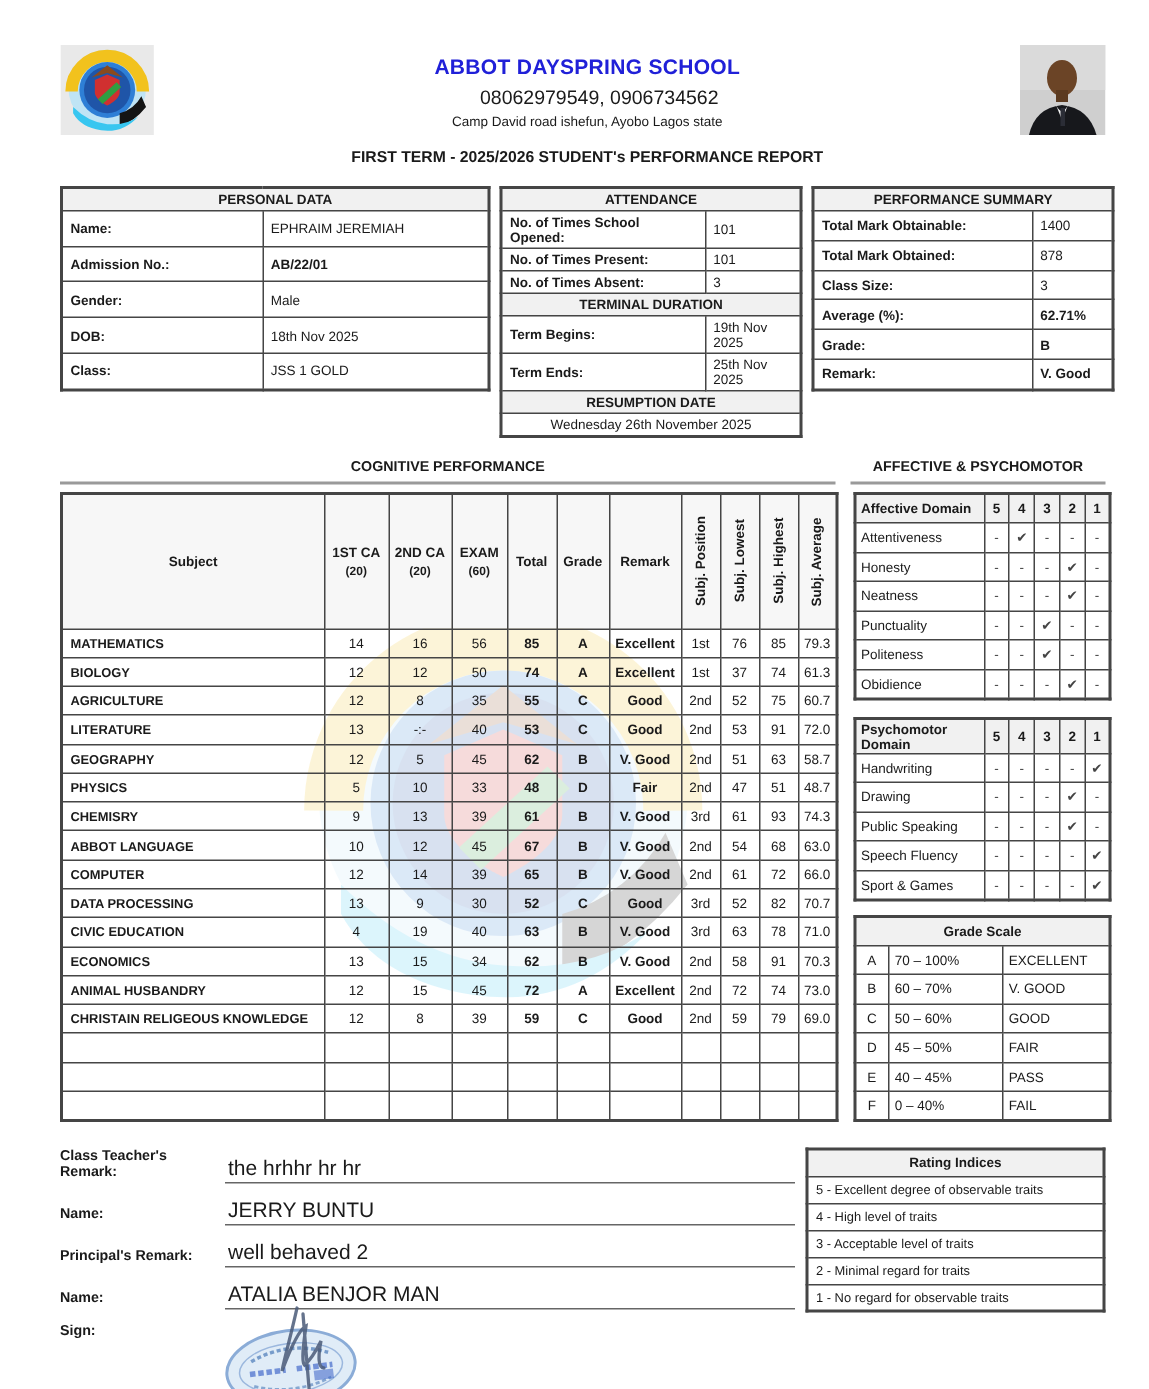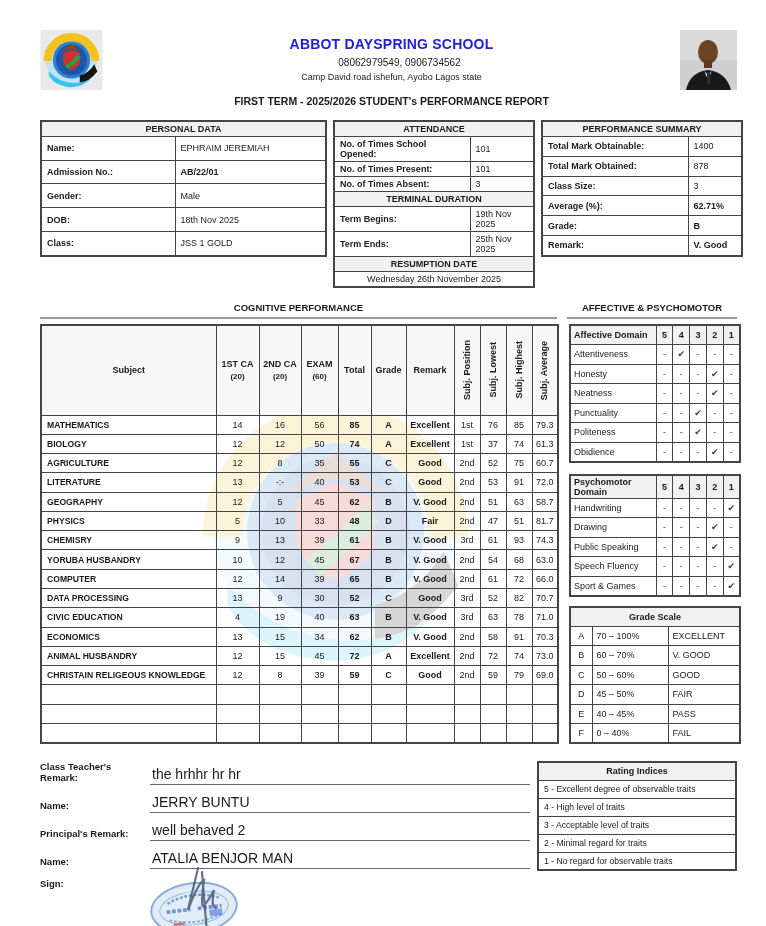--- a/index.html
+++ b/index.html
@@ -5,21 +5,21 @@
 <style>
   * { margin:0; padding:0; box-sizing:border-box; }
   html,body { background:#fff; }
   body { font-family:"Liberation Sans", sans-serif; color:#1a1a1a; }
   .page { width:766px; height:926px; background:#fff; position:relative; overflow:hidden; }
 
   
   .header { display:flex; align-items:flex-start; margin:30px 29px 0 40px; }
   .header-center { flex:1; text-align:center; padding-top:6px; }
   .school-name { font-size:14px; font-weight:bold; color:#2020d8; letter-spacing:.2px; }
-  .school-phone { font-size:10px; margin-top:5px;padding-left:16px; }
+  .school-phone { font-size:13px; margin-top:5px;padding-left:16px; }
   .school-address { font-size:9px; margin-top:4px; }
   .report-title { font-size:10.5px; font-weight:bold; margin-top:13px; }
   .logo-box { width:63px; height:60px; flex:0 0 auto; }
   .photo-box { width:57px; height:60px; flex:0 0 auto; }
 
   
   .info-row { display:flex; gap:6px; margin:13px 29px 0 40px; }
   table { border-collapse:collapse; table-layout:fixed; }
   .info-table { border:2px solid #454545; height:137px; }
   .info-table th, .info-table td { border:1.4px solid #454545; font-size:9px; padding:2px 5px; }
@@ -381,37 +381,37 @@
           <td class="subj">PHYSICS</td>
           <td>5</td>
           <td>10</td>
           <td>33</td>
           <td class="b">48</td>
           <td class="b">D</td>
           <td class="b">Fair</td>
           <td>2nd</td>
           <td>47</td>
           <td>51</td>
-          <td>81.7</td>
+          <td>48.7</td>
         </tr>
           <tr>
           <td class="subj">CHEMISRY</td>
           <td>9</td>
           <td>13</td>
           <td>39</td>
           <td class="b">61</td>
           <td class="b">B</td>
           <td class="b">V. Good</td>
           <td>3rd</td>
           <td>61</td>
           <td>93</td>
           <td>74.3</td>
         </tr>
           <tr>
-          <td class="subj">YORUBA HUSBANDRY</td>
+          <td class="subj">ABBOT LANGUAGE</td>
           <td>10</td>
           <td>12</td>
           <td>45</td>
           <td class="b">67</td>
           <td class="b">B</td>
           <td class="b">V. Good</td>
           <td>2nd</td>
           <td>54</td>
           <td>68</td>
           <td>63.0</td>

